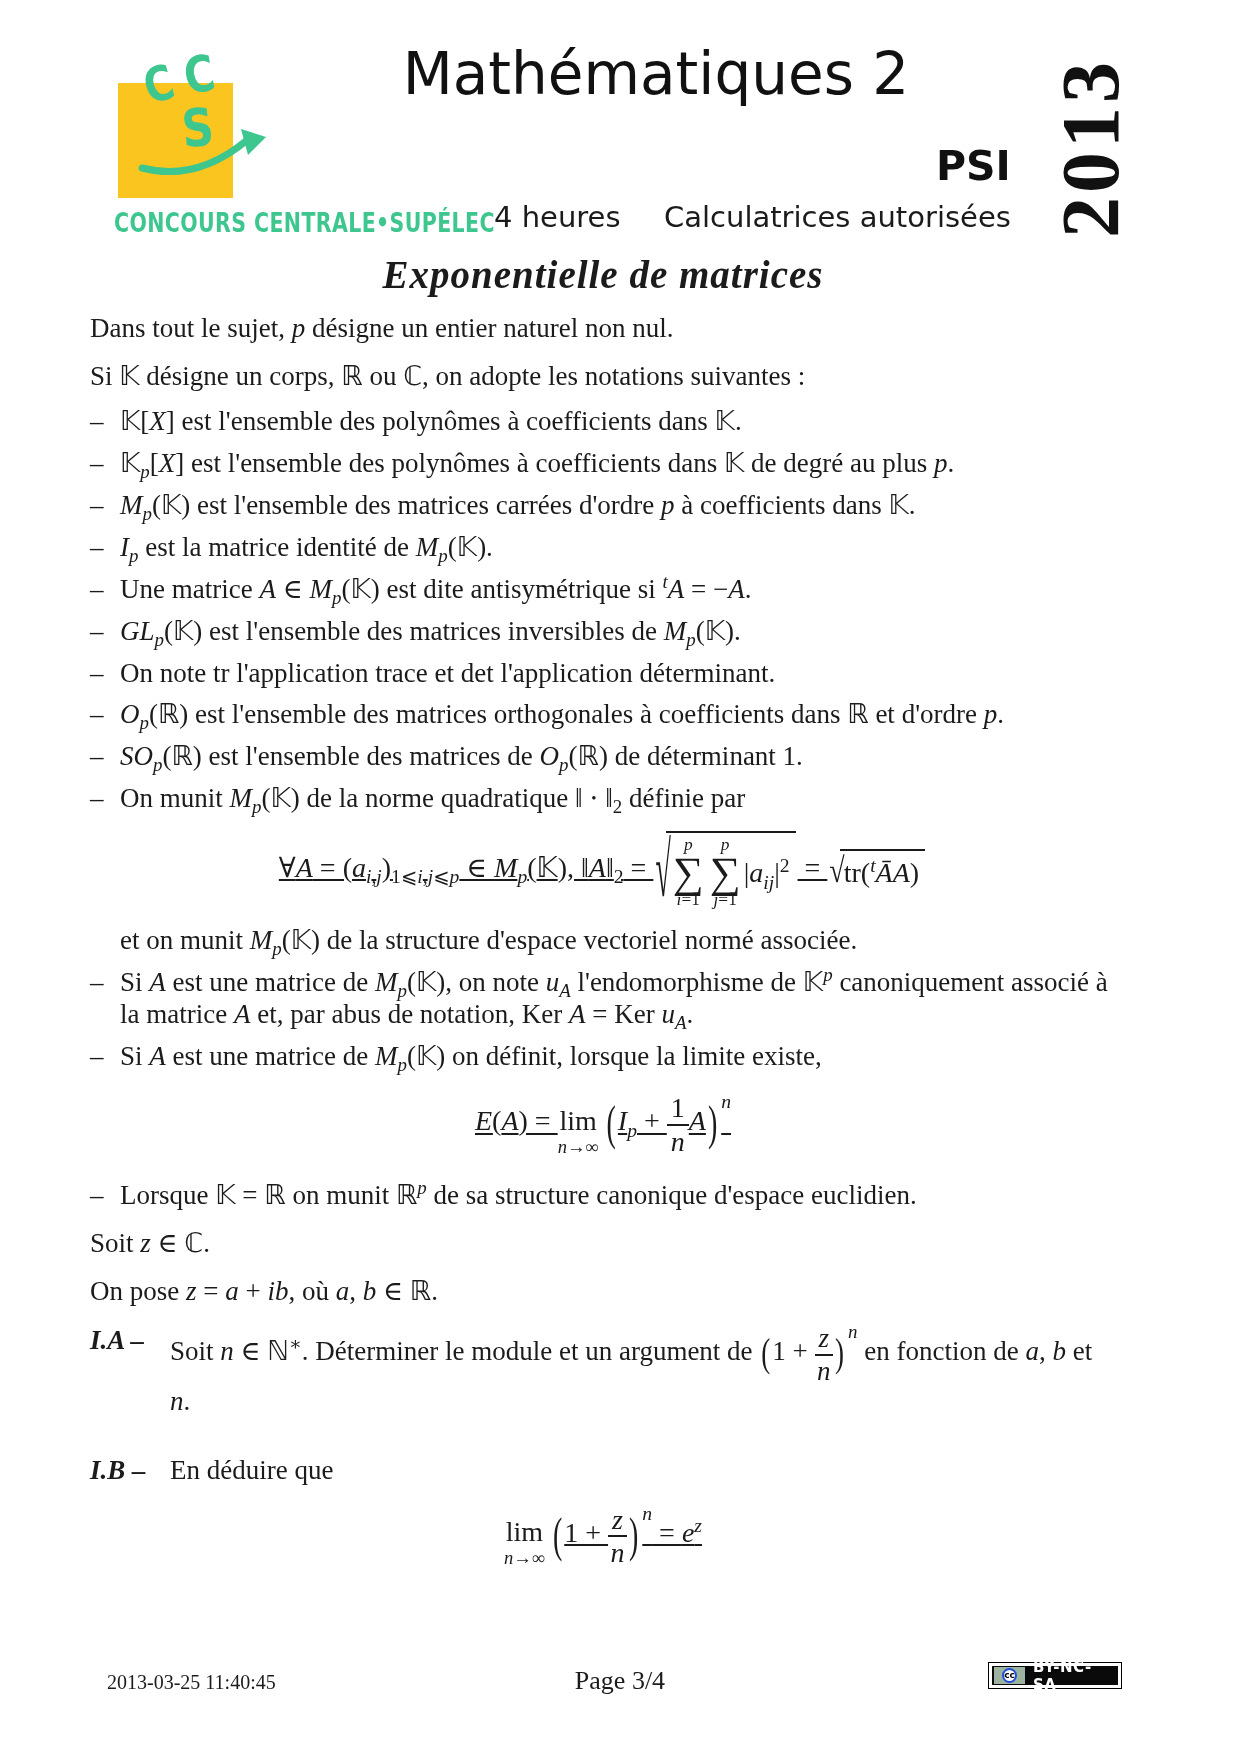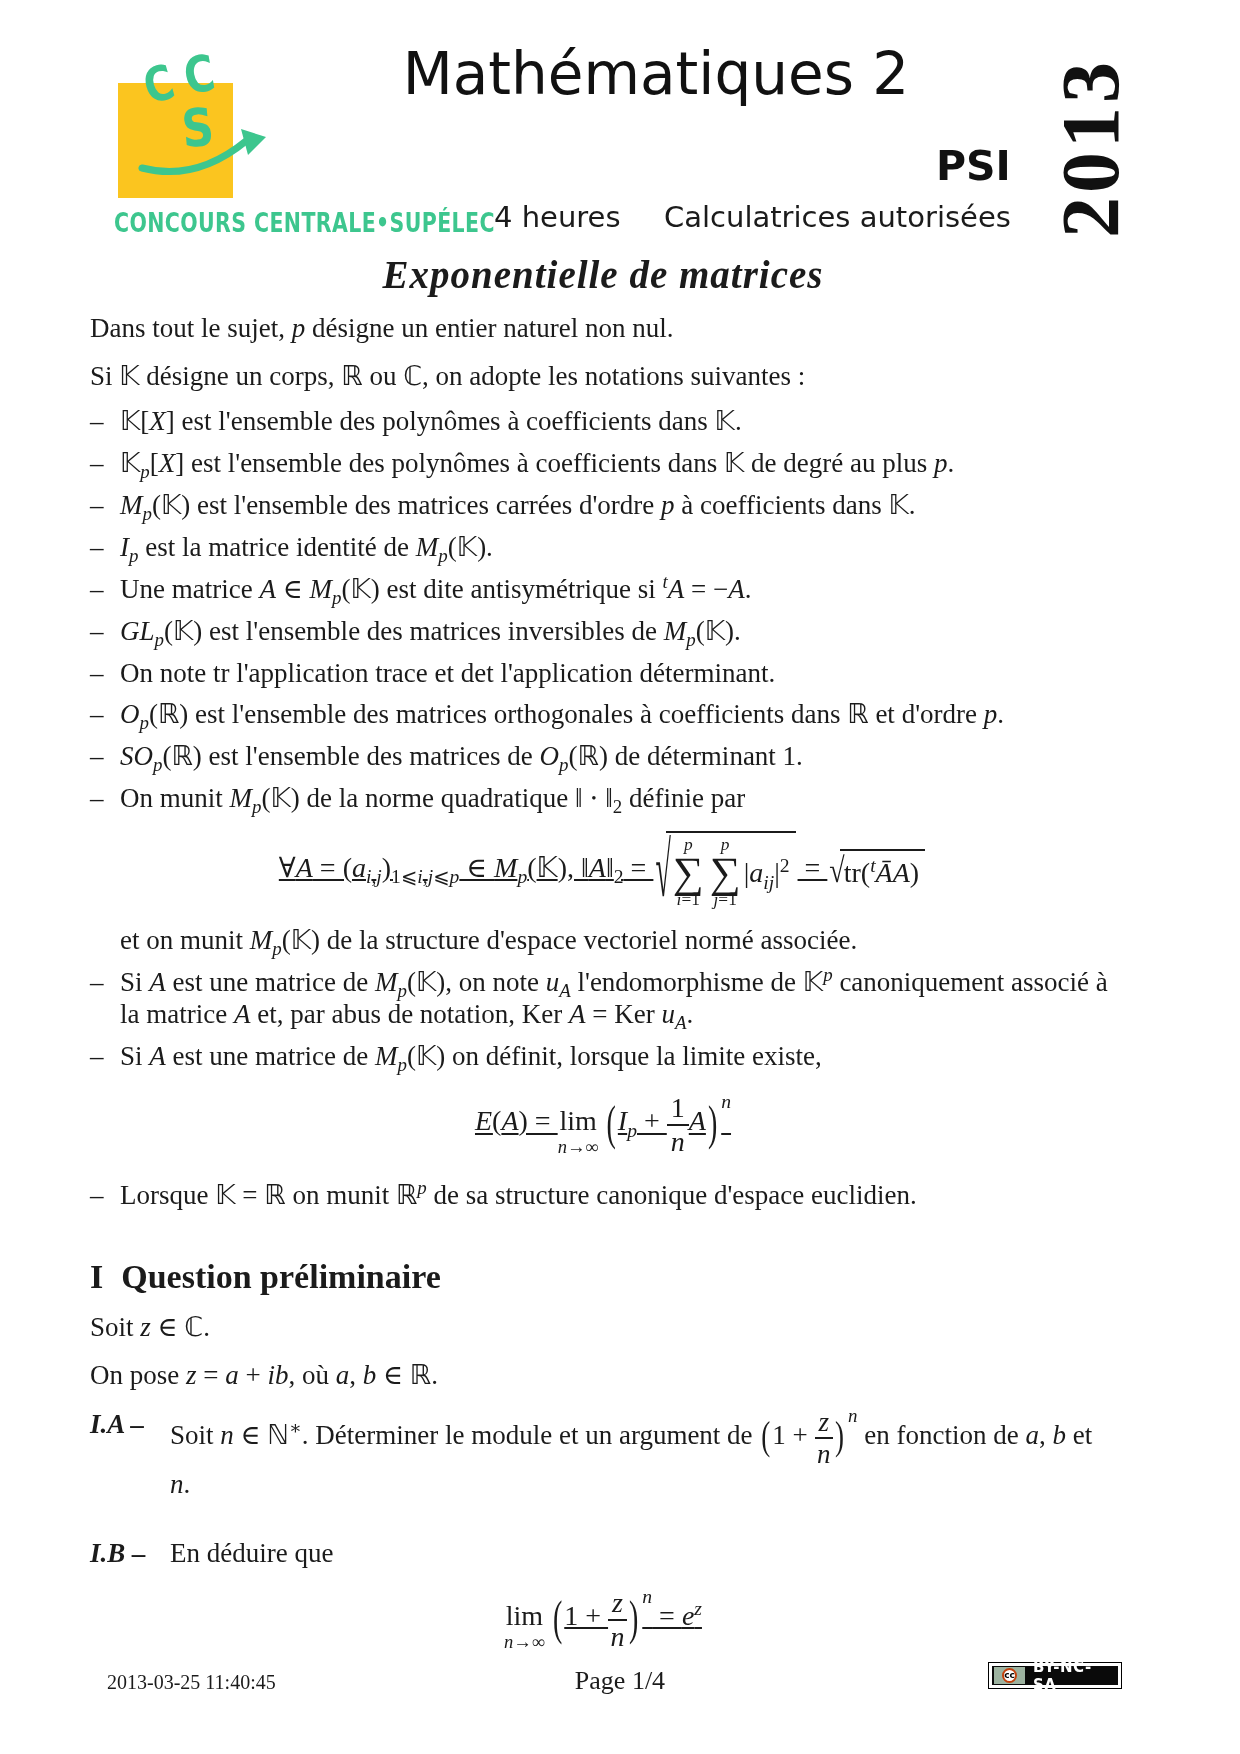--- a/index.html
+++ b/index.html
@@ -79,21 +79,21 @@
   .qhead{width:80px;flex:none;font-weight:bold;font-style:italic;}
   .qtext{flex:1;}
 
   
   .f-date{position:absolute;left:107px;top:1671px;font-size:20px;}
   .f-page{position:absolute;left:0;top:1666px;width:1240px;text-align:center;font-size:26px;}
   .cc-badge{position:absolute;left:988px;top:1662px;width:134px;height:27px;background:#0a0a0a;
       border:1px solid #000;box-shadow:inset 0 0 0 3px #fff;display:flex;align-items:center;
       box-sizing:border-box;padding:0 6px 0 5px;gap:8px;}
   .cc-sq{width:31px;height:17px;background:#9db3a0;display:flex;align-items:center;justify-content:center;flex:none;}
-  .cc-circ{width:15px;height:15px;border-radius:50%;background:#fff;border:2px solid #c2410c;color:#000;
+  .cc-circ{width:15px;height:15px;border-radius:50%;background:#fff;border:2px solid #1d4ed8;color:#000;
       font-family:"DejaVu Sans",sans-serif;font-weight:bold;font-size:9px;line-height:1;
       display:flex;align-items:center;justify-content:center;box-sizing:border-box;}
   .cc-label{color:#fff;font-family:"DejaVu Sans",sans-serif;font-weight:bold;font-size:15px;letter-spacing:.5px;}
 </style>
 </head>
 <body>
 
 <div class="page">
 
   <div>
@@ -195,40 +195,39 @@
         </div>
 
       <div class="formula f-ea"><i>E</i>(<i>A</i>) = <span class="lim"><span class="l">lim</span><span class="s"><i>n</i>→∞</span></span><span class="bigp">(</span><i>I</i><sub class="sb"><i>p</i></sub> + <span class="frac"><span class="num">1</span><span class="den"><i>n</i></span></span><i>A</i><span class="bigp">)</span><sup class="supn"><i>n</i></sup></div>
 
       <div class="nitem">
           <span class="ndash">–</span>
           <span class="ntext">Lorsque <span class="bb">𝕂</span> = <span class="bb">ℝ</span> on munit <span class="bb">ℝ</span><sup class="sp"><i>p</i></sup> de sa structure canonique d'espace euclidien.</span>
         </div>
     </div>
 
-    <h3 class="sec"><span>I</span><span class="sec-t">Question préliminaire</span></h3>
 
     <p class="para">Soit <i>z</i> ∈ <span class="bb">ℂ</span>.</p>
     <p class="para">On pose <i>z</i> = <i>a</i> + <i>ib</i>, où <i>a</i>, <i>b</i> ∈ <span class="bb">ℝ</span>.</p>
 
     <div class="question q-ia">
       <span class="qhead"><span>I.A</span> <span>–</span></span>
       <span class="qtext">Soit <i>n</i> ∈ <span class="bb">ℕ</span><sup class="sp">∗</sup>. Déterminer le module et un argument de <span class="bigp bps">(</span>1 + <span class="frac"><span class="num"><i>z</i></span><span class="den"><i>n</i></span></span><span class="bigp bps">)</span><sup class="supn"><i>n</i></sup> en fonction de <i>a</i>, <i>b</i> et <i>n</i>.</span>
     </div>
     <div class="question">
       <span class="qhead"><span>I.B</span> <span>–</span></span>
       <span class="qtext">En déduire que</span>
     </div>
 
     <div class="formula f-lim"><span class="lim"><span class="l">lim</span><span class="s"><i>n</i>→∞</span></span><span class="bigp">(</span>1 + <span class="frac"><span class="num"><i>z</i></span><span class="den"><i>n</i></span></span><span class="bigp">)</span><sup class="supn"><i>n</i></sup> = <i>e</i><sup class="sp"><i>z</i></sup></div>
   </div>
 
   <div>
     <div class="f-date">2013-03-25 11:40:45</div>
-    <div class="f-page">Page 1/4</div>
+    <div class="f-page">Page 3/4</div>
     <div class="cc-badge">
       <span class="cc-sq">
           <span class="cc-circ">cc</span>
         </span>
       <span class="cc-label">BY-NC-SA</span>
     </div>
   </div>
 
 </div>
 

